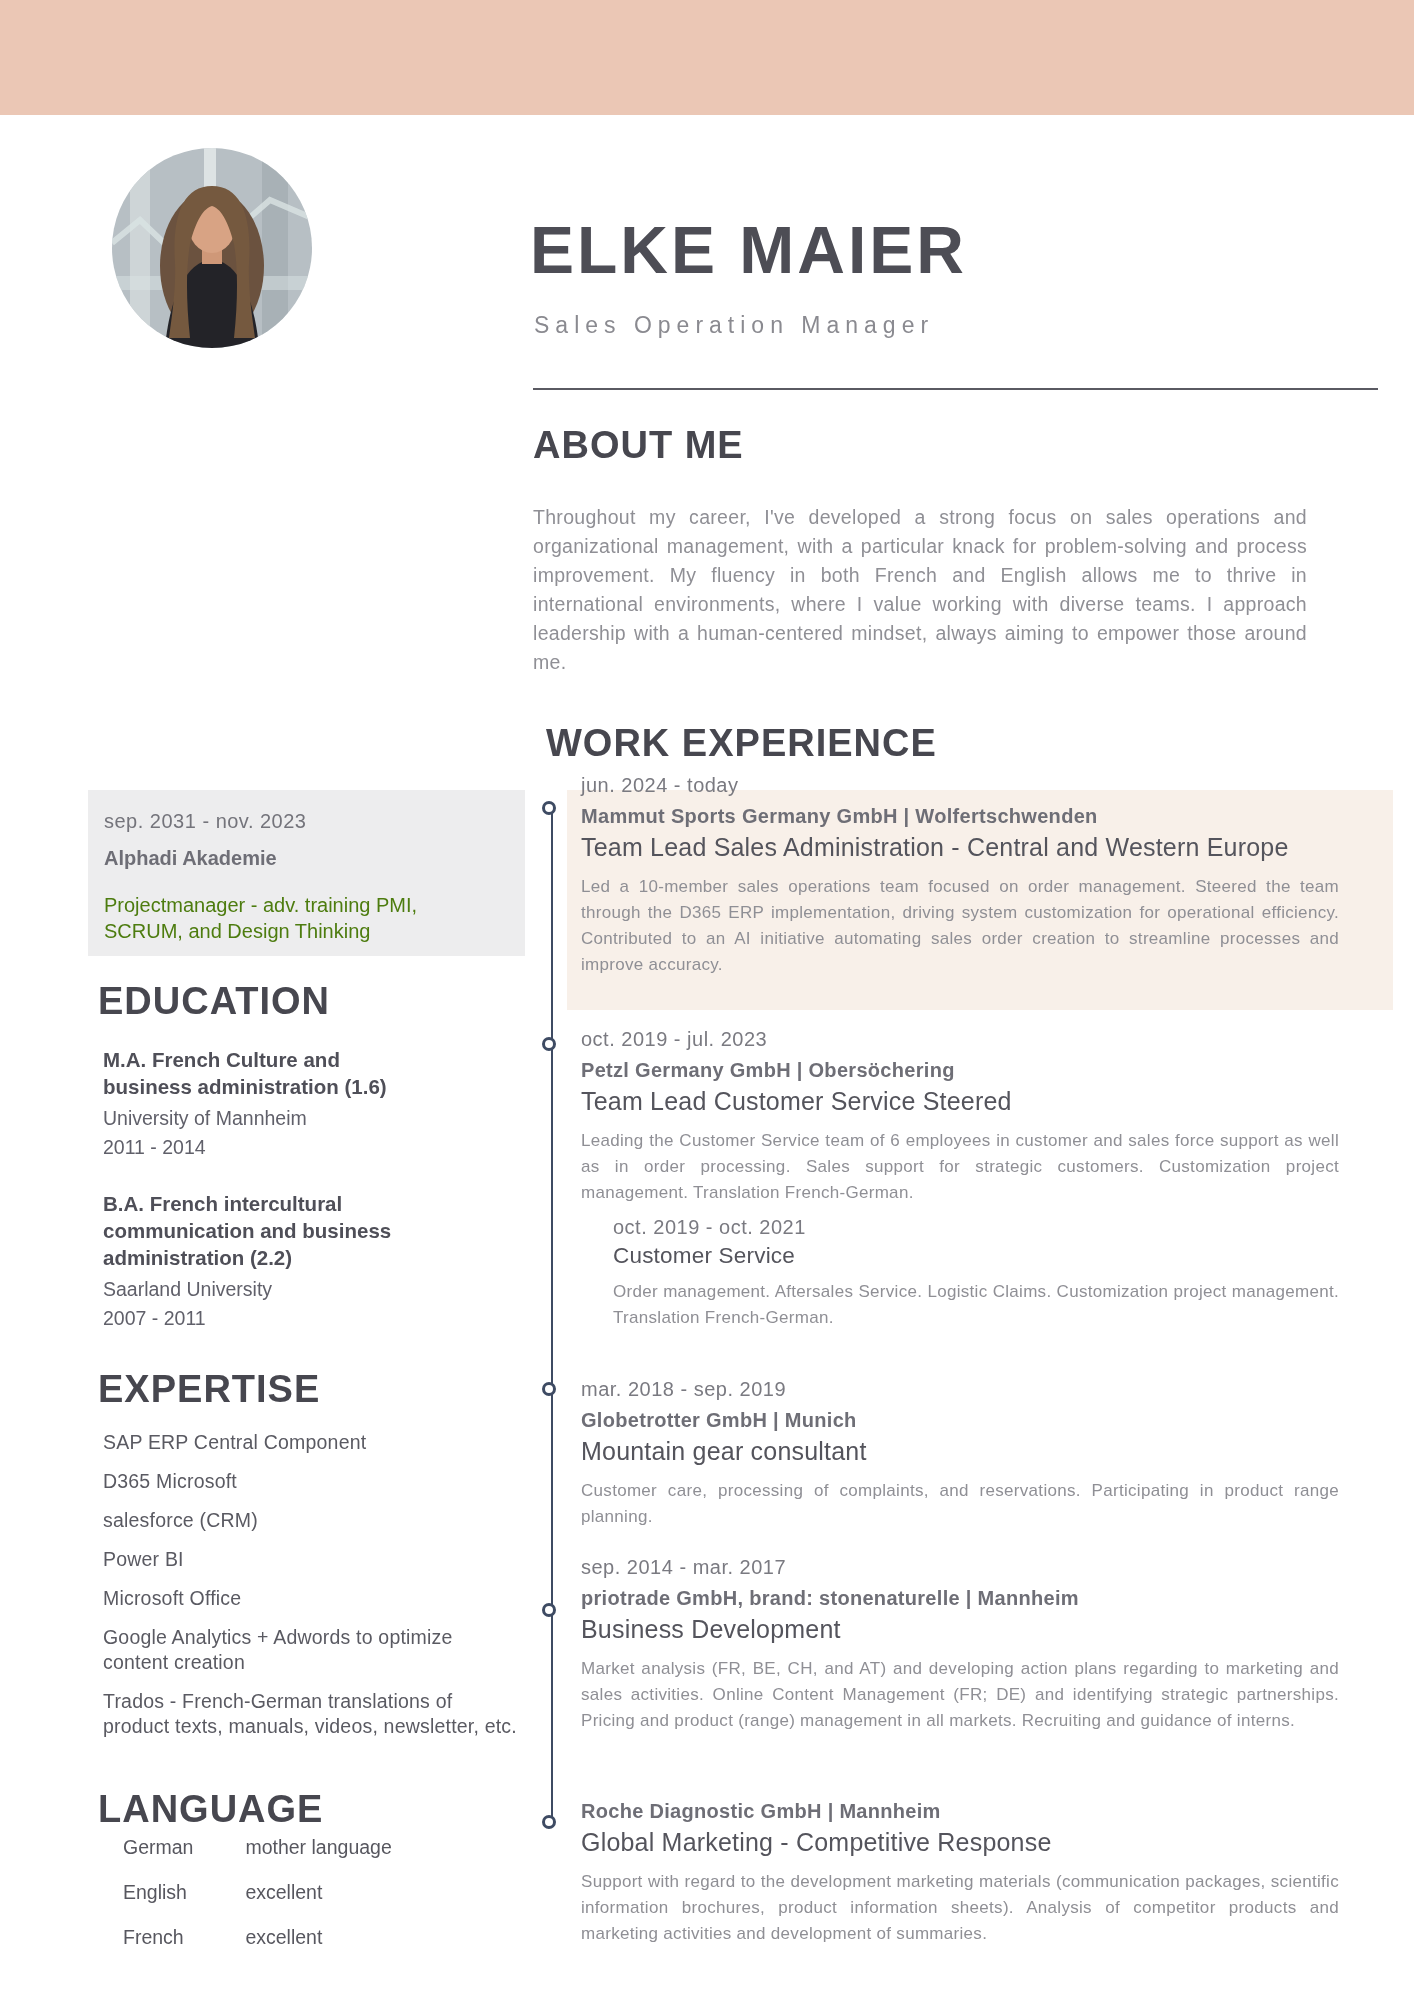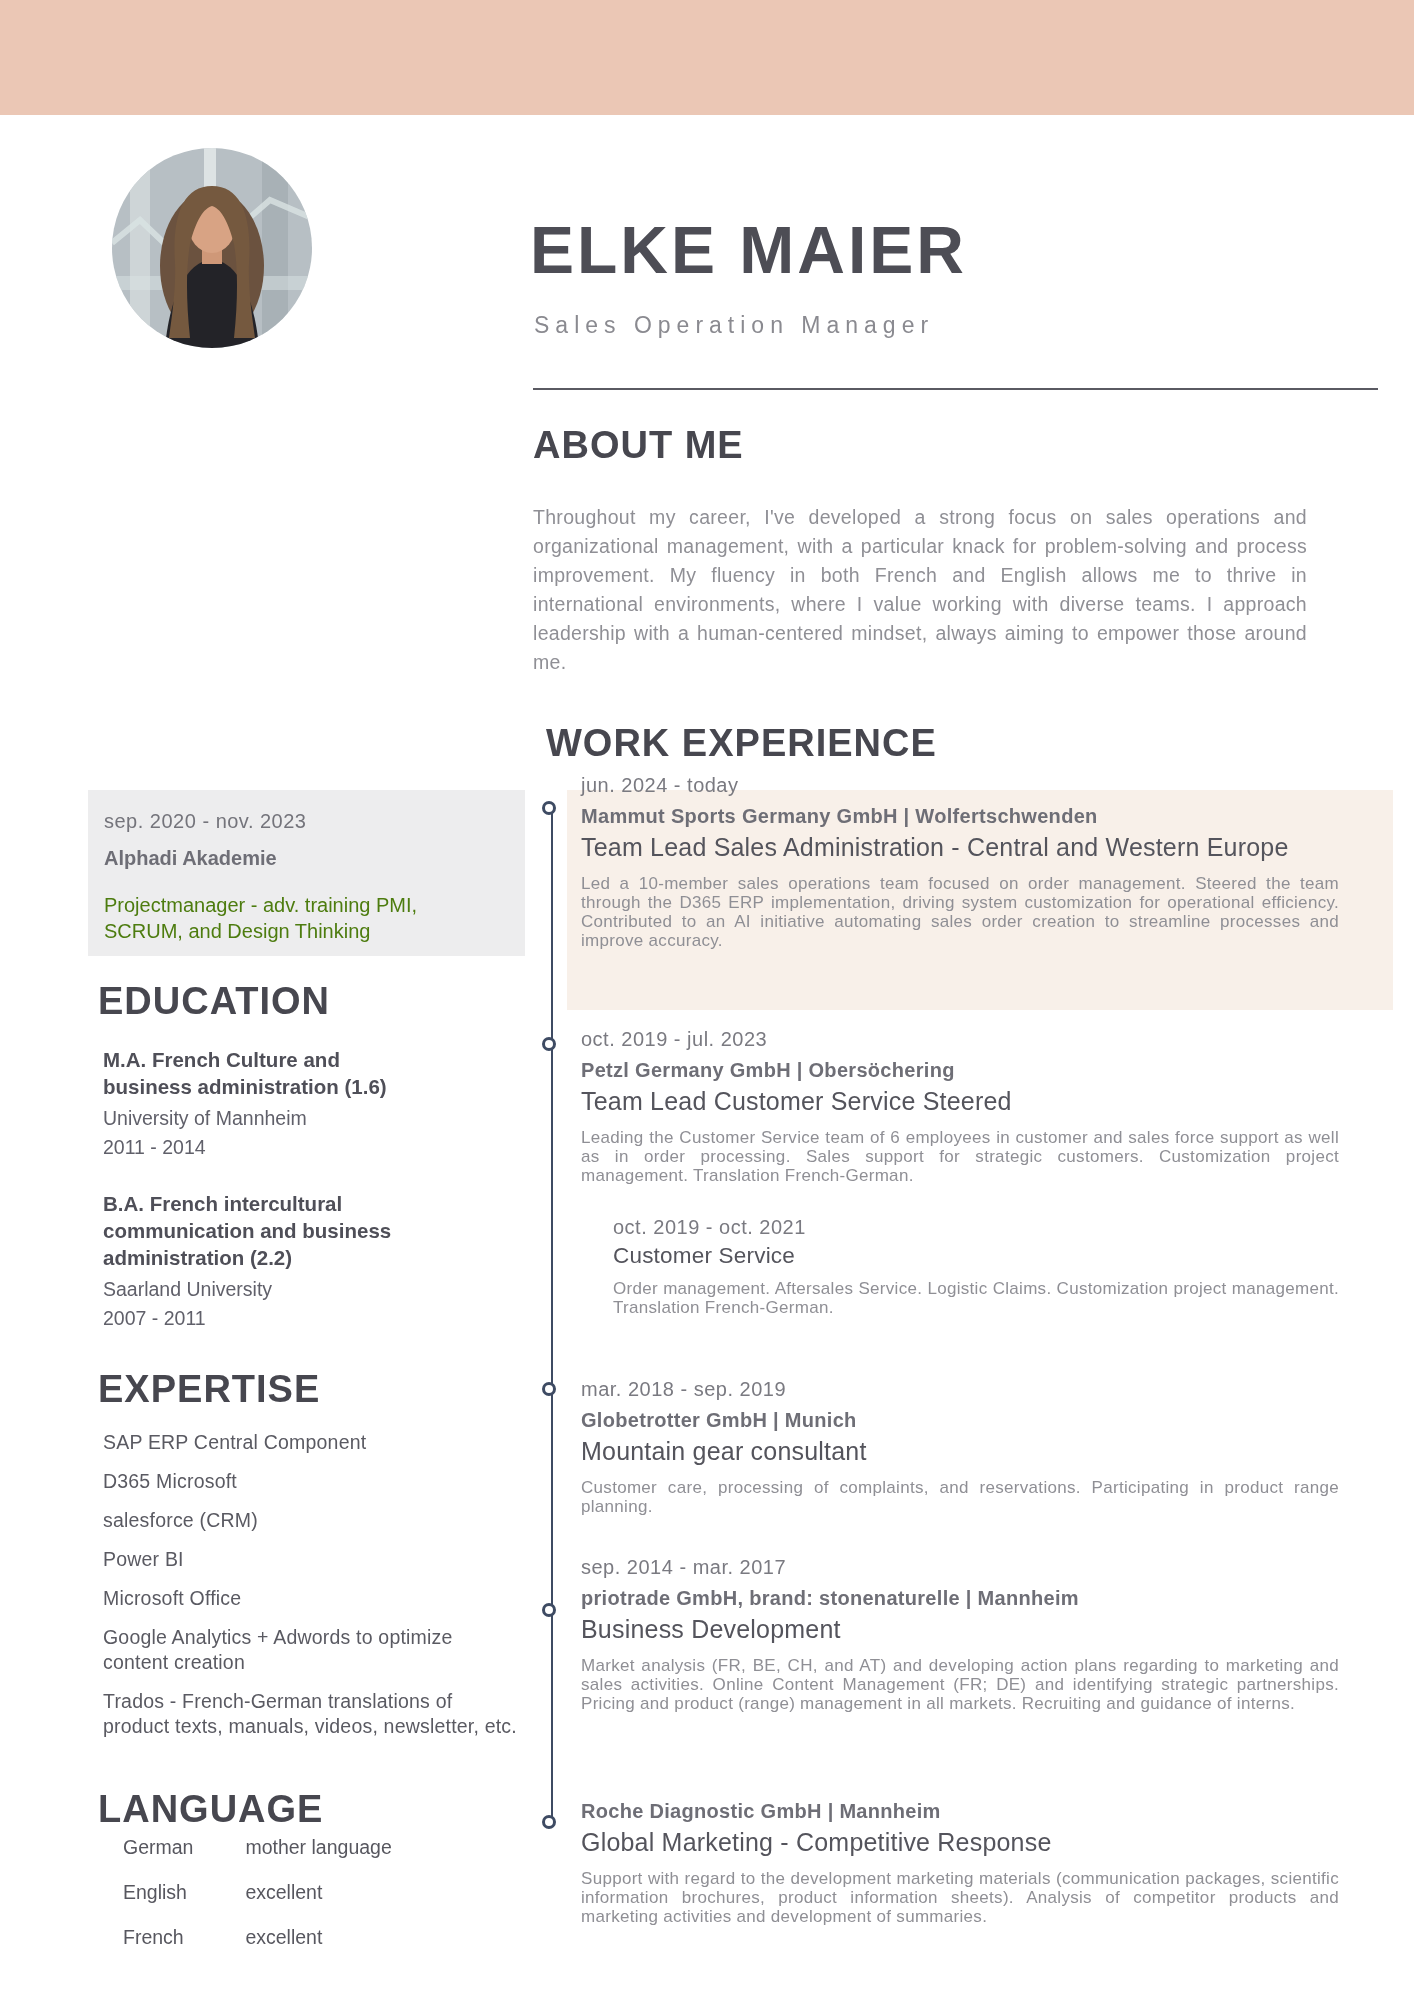--- a/index.html
+++ b/index.html
@@ -28,21 +28,21 @@
   .tl-line{position:absolute;left:551px;top:811px;width:2px;height:1014px;background:var(--navy);}
   .tl-dot{position:absolute;left:542px;width:14px;height:14px;border:3px solid var(--navy);border-radius:50%;background:#fff;}
   .dot1{top:801px;} .dot2{top:1037px;} .dot3{top:1382px;} .dot4{top:1603px;} .dot5{top:1815px;}
 
   .entry{position:absolute;left:581px;width:758px;}
   .e1{top:774px;} .e2{top:1028px;} .e3{top:1378px;} .e4{top:1556px;} .e5{top:1792px;}
   .esub{position:absolute;left:613px;top:1216px;width:726px;}
   .entry-date{font-size:20px;letter-spacing:.5px;color:#7a7a81;}
   .entry-company{font-size:20px;font-weight:bold;letter-spacing:.3px;color:var(--text-medium);margin-top:8px;}
   .entry-title{font-size:25px;letter-spacing:.2px;color:var(--text-dark);margin-top:5px;white-space:nowrap;}
-  .entry-desc{font-size:17px;line-height:19px;letter-spacing:.3px;color:var(--text-light);text-align:justify;margin-top:12px;}
+  .entry-desc{font-size:17px;line-height:26px;letter-spacing:.3px;color:var(--text-light);text-align:justify;margin-top:12px;}
   .esub .entry-title{font-size:22.5px;margin-top:4px;}
   .esub .entry-desc{margin-top:10px;}
 
   .sidebar-box{position:absolute;left:88px;top:790px;width:437px;height:166px;background:var(--sidebar-gray);padding:20px 0 0 16px;}
   .sb-date{font-size:20px;letter-spacing:.5px;color:#74747b;}
   .sb-org{font-size:20px;font-weight:bold;color:var(--text-medium);margin-top:14px;}
   .sb-course{font-size:20px;color:#4d7c0f;margin-top:22px;width:330px;line-height:26px;}
 
   .edu-heading{left:98px;top:980px;}
   .edu-item{position:absolute;left:103px;width:312px;}
@@ -134,21 +134,21 @@
     <p class="entry-desc">Market analysis  (FR, BE, CH, and AT) and developing action plans regarding to marketing and sales activities. Online Content Management (FR; DE) and identifying strategic partnerships. Pricing  and product (range) management in all markets. Recruiting and guidance of interns.</p>
   </article>
 
   <article class="entry e5">
     <div class="entry-company">Roche Diagnostic GmbH | Mannheim</div>
     <div class="entry-title">Global Marketing - Competitive Response</div>
     <p class="entry-desc">Support with regard to the development marketing materials (communication packages, scientific information brochures, product information sheets). Analysis of competitor products and marketing activities and development of summaries.</p>
   </article>
 
   <aside class="sidebar-box">
-    <div class="sb-date">sep. 2020 - nov. 2023</div>
+    <div class="sb-date">sep. 2031 - nov. 2023</div>
     <div class="sb-org">Alphadi Akademie</div>
     <div class="sb-course">Projectmanager - adv. training PMI, SCRUM, and Design Thinking</div>
   </aside>
 
   <h2 class="sec-heading edu-heading">EDUCATION</h2>
 
   <div class="edu-item edu1">
     <div class="edu-degree">M.A. French Culture and business administration (1.6)</div>
     <div class="edu-school">University of Mannheim</div>
     <div class="edu-years">2011 - 2014</div>

